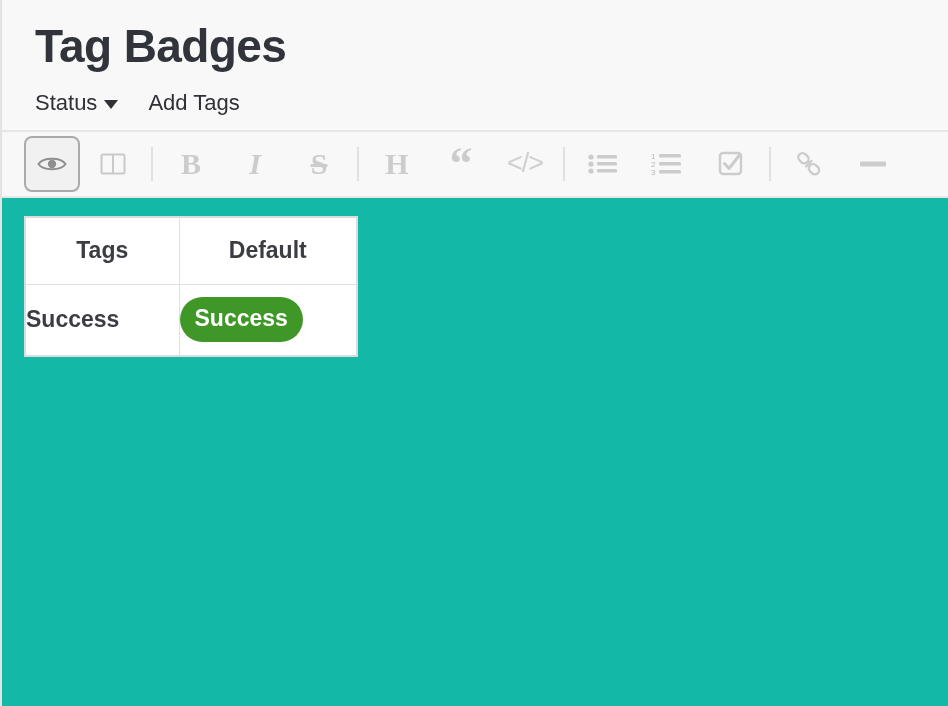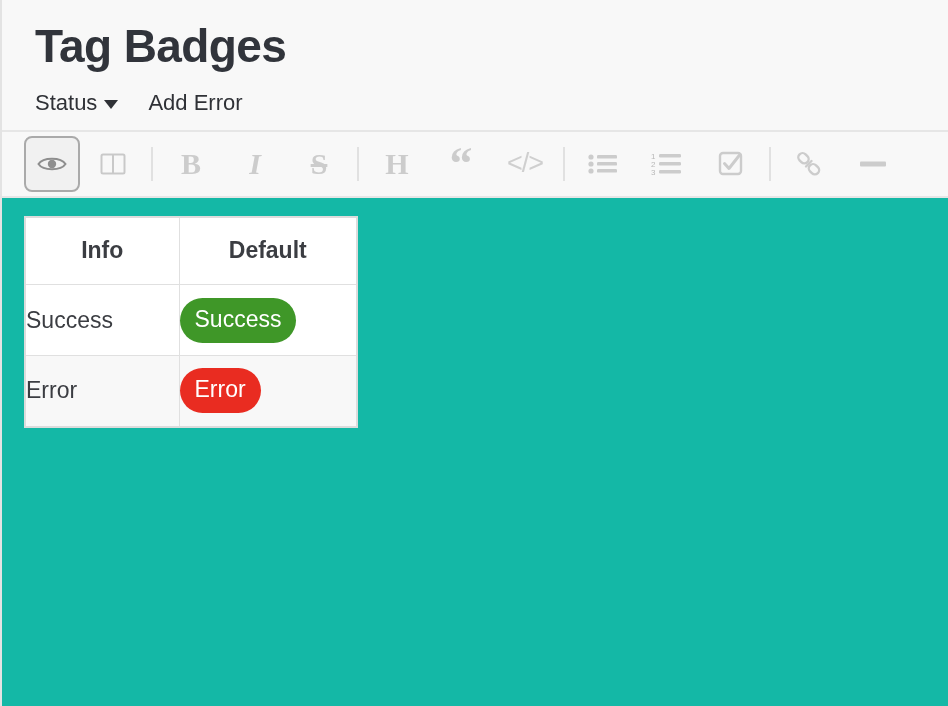--- a/index.html
+++ b/index.html
@@ -135,20 +135,21 @@
     border-collapse: collapse;
     border: 2px solid #dcdcdc;
     background: #ffffff;
     table-layout: fixed;
   }
   table.badge-table th,
   table.badge-table td {
     border: 1px solid #e0e0e0;
     box-sizing: border-box;
     padding: 0;
+    font-weight: bold;
   }
   table.badge-table th {
     height: 68px;
     font-size: 23px;
     font-weight: bold;
     color: #3b3d42;
     text-align: center;
     background: #ffffff;
   }
   table.badge-table td {
@@ -187,21 +188,21 @@
 
   <div class="header-area">
     <h1 class="page-title">Tag Badges</h1>
 
     <div class="menubar">
       <div class="menu-item">
         <span>Status</span>
         <span class="caret"></span>
       </div>
       <div class="menu-item">
-        <span>Add Error</span>
+        <span>Add Tags</span>
       </div>
     </div>
   </div>
 
   <div class="toolbar">
 
     <div class="tb-btn active">
       <svg width="30" height="20" viewBox="0 0 30 20" aria-hidden="true">
         <path d="M1.5 10 C6 3, 24 3, 28.5 10 C24 17, 6 17, 1.5 10 Z" fill="none" stroke="#8e8e8e" stroke-width="2"></path>
         <circle cx="15" cy="10" r="4.2" fill="#8e8e8e"></circle>
@@ -289,34 +290,28 @@
   </div>
 
   <div class="content">
     <table class="badge-table">
       <colgroup>
         <col class="col-badge">
         <col class="col-result">
       </colgroup>
       <thead>
         <tr>
-          <th>Info</th>
+          <th>Tags</th>
           <th>Default</th>
         </tr>
       </thead>
       <tbody>
         <tr class="even">
           <td class="cell-badge">Success</td>
           <td class="cell-result">
             <span class="badge" style="background-color: rgb(63, 151, 40);">Success</span>
           </td>
         </tr>
-        <tr class="odd">
-          <td class="cell-badge">Error</td>
-          <td class="cell-result">
-            <span class="badge" style="background-color: rgb(233, 44, 33);">Error</span>
-          </td>
-        </tr>
       </tbody>
     </table>
   </div>
 
 </div>
 
 </body></html>

